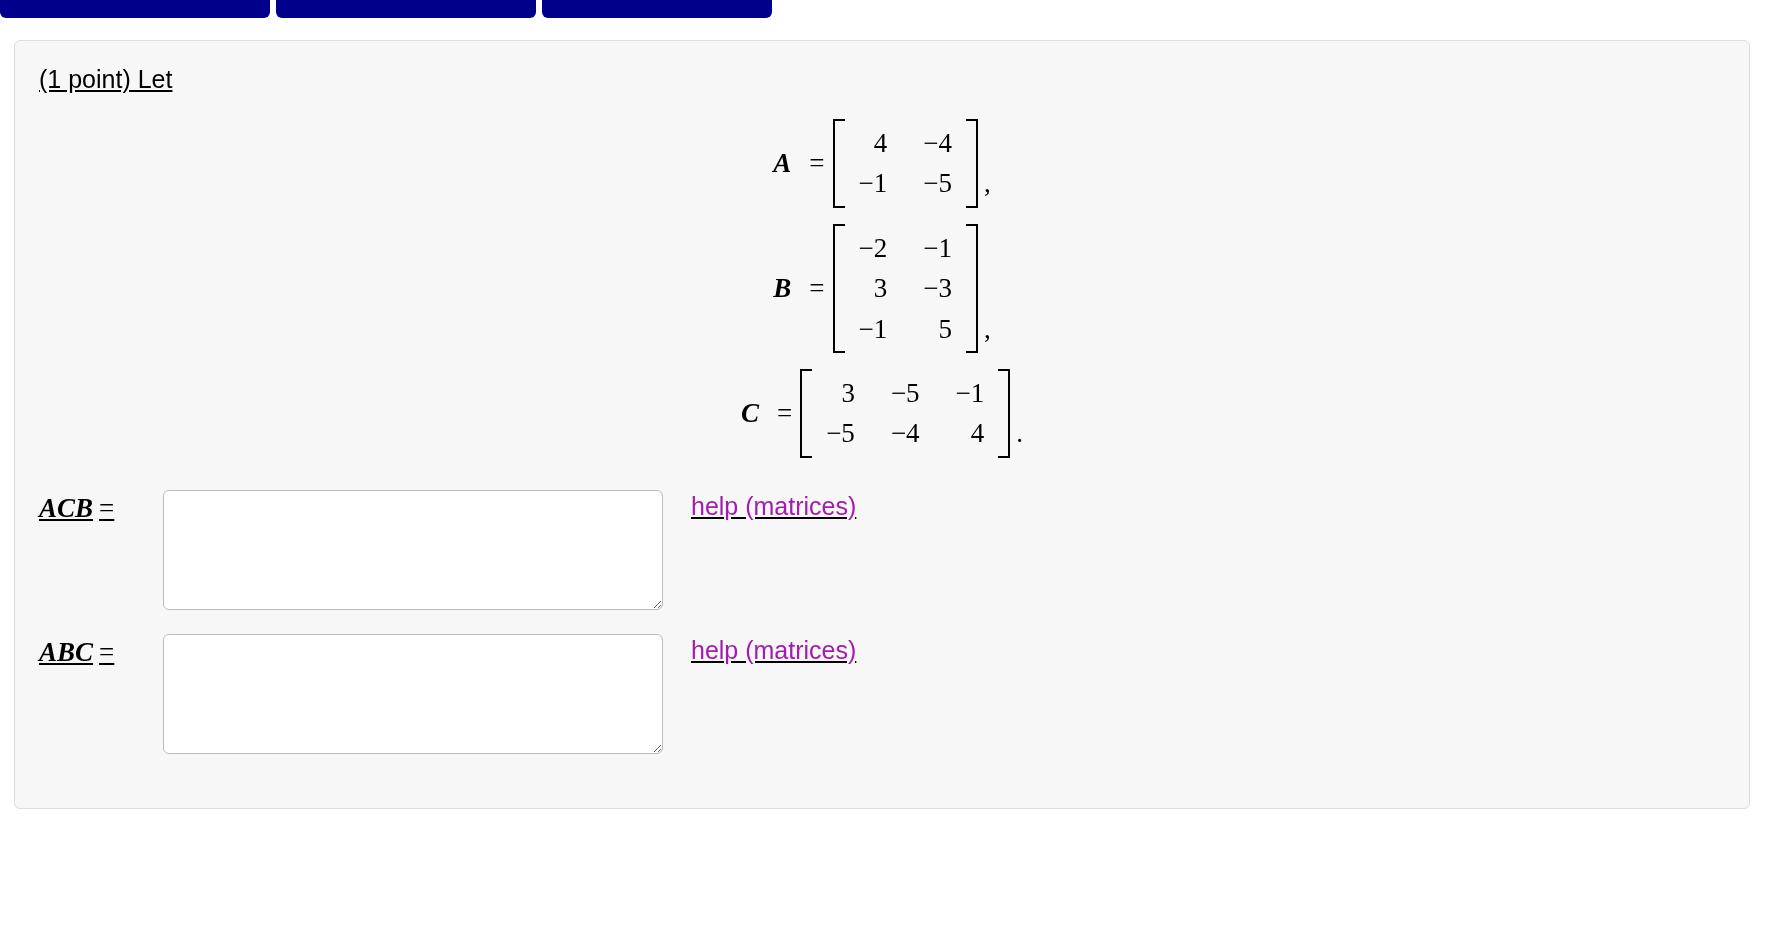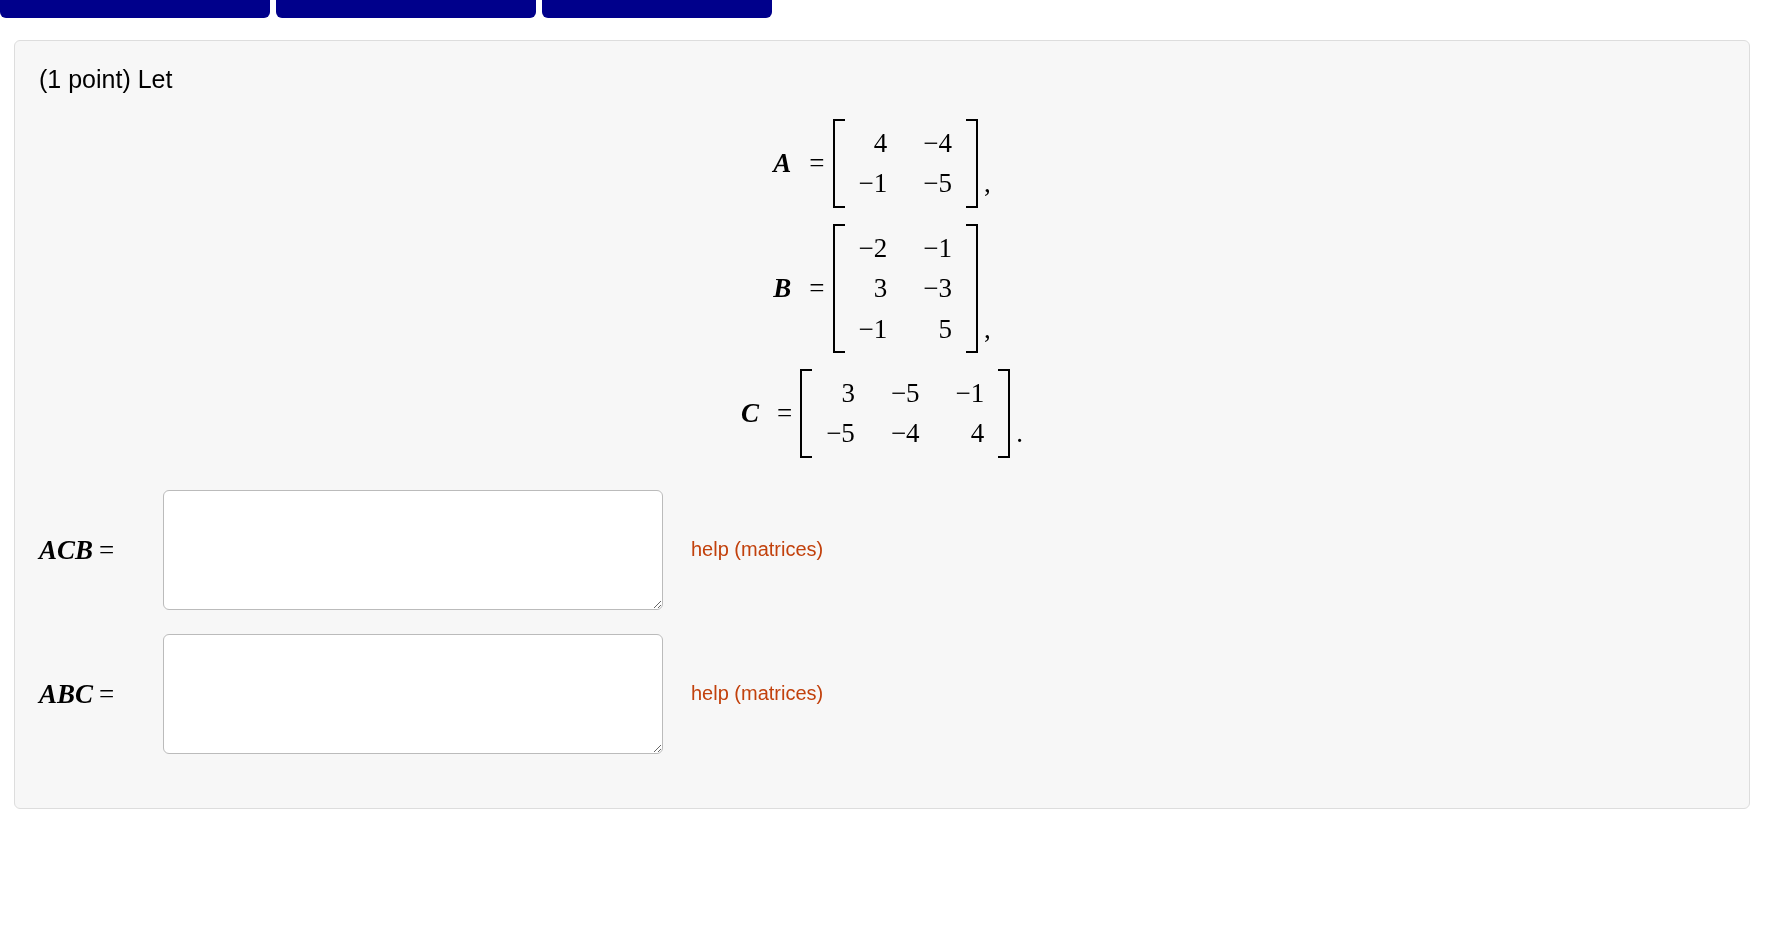--- a/index.html
+++ b/index.html
@@ -7,20 +7,21 @@
     margin: 0;
     padding: 0;
     font-family: "Helvetica Neue", Arial, sans-serif;
     background: #fff;
     color: #000;
   }
   .page {
     width: 1764px;
     min-height: 936px;
     position: relative;
+    text-decoration: underline;
   }
   .top-buttons {
     display: flex;
     gap: 6px;
     padding: 0 0 4px 0;
   }
   .top-btn {
     height: 18px;
     background: #00008b;
     border-radius: 0 0 6px 6px;
@@ -87,21 +88,20 @@
     margin-left: 6px;
     align-self: flex-end;
     padding-bottom: 6px;
   }
   .instr {
     margin: 14px 0 26px 0;
   }
   .instr strong { font-weight: bold; }
   .answer-row {
     display: flex;
-    align-items: center;
     margin: 24px 0;
     gap: 28px;
   }
   .alabel {
     font-family: "Times New Roman", serif;
     font-style: italic;
     font-weight: bold;
     font-size: 27px;
     min-width: 96px;
   }
@@ -115,22 +115,22 @@
     height: 120px;
     border: 1px solid #bbb;
     border-radius: 6px;
     background: #fff;
     font-size: 20px;
     padding: 8px;
     resize: both;
     font-family: inherit;
   }
   .help-link {
-    color: #c2410c;
-    font-size: 20px;
+    color: #a21caf;
+    font-size: 25px;
     cursor: pointer;
   }
 </style>
 </head>
 <body>
 
 <div class="page">
 
   <div class="top-buttons">
     <div class="top-btn btn1"></div>

